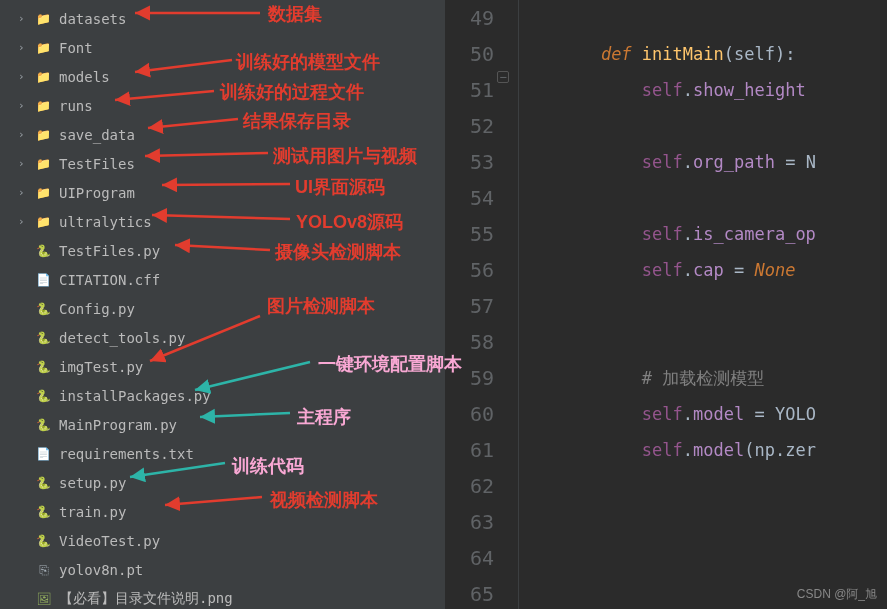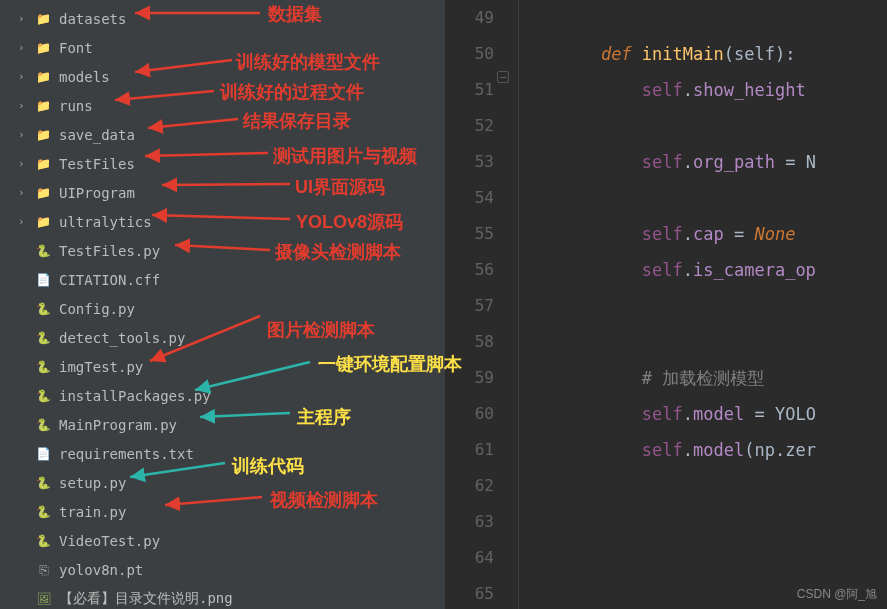--- a/index.html
+++ b/index.html
@@ -51,21 +51,21 @@
   .img-icon { color: #94b05f; }
   .tree-label { color: #bbbbbb; font-size: 14px; }
   .annotation {
     position: absolute;
     font-weight: bold;
     pointer-events: none;
     font-family: "Microsoft YaHei", sans-serif;
     font-size: 18px;
   }
   .ann-red { color: #e23c2e; }
-  .ann-teal { color: #fde047; }
+  .ann-teal { color: #f9a8d4; }
   .arrow {
     position: absolute;
     pointer-events: none;
   }
 
   .editor {
     flex: 1;
     height: 100%;
     background: #2b2b2b;
     display: flex;
@@ -75,21 +75,21 @@
     background: #2b2b2b;
     color: #606366;
     border-right: 1px solid #3c3f41;
     text-align: right;
     padding-right: 24px;
     padding-top: 0;
   }
   .gutter div {
     height: 36px;
     line-height: 36px;
-    font-size: 16px;
+    font-size: 20px;
   }
   .code {
     flex: 1;
     padding-top: 0;
     font-size: 17px;
   }
   .code-line {
     height: 36px;
     line-height: 36px;
     white-space: pre;
@@ -242,42 +242,42 @@
     <div>64</div>
     <div>65</div>
   </div>
   <div class="code" id="code-body">
       <div class="code-line">&nbsp;</div>
       <div class="code-line">        <span class="kw">def </span><span class="func">initMain</span>(self):</div>
       <div class="code-line">            <span class="self">self</span>.<span class="attr">show_height</span></div>
       <div class="code-line">&nbsp;</div>
       <div class="code-line">            <span class="self">self</span>.<span class="attr">org_path</span> = N</div>
       <div class="code-line">&nbsp;</div>
+      <div class="code-line">            <span class="self">self</span>.<span class="attr">is_camera_op</span></div>
       <div class="code-line">            <span class="self">self</span>.<span class="attr">cap</span> = <span class="kw">None</span></div>
-      <div class="code-line">            <span class="self">self</span>.<span class="attr">is_camera_op</span></div>
       <div class="code-line">&nbsp;</div>
       <div class="code-line">&nbsp;</div>
       <div class="code-line">            <span class="cmt"># 加载检测模型</span></div>
       <div class="code-line">            <span class="self">self</span>.<span class="attr">model</span> = YOLO</div>
       <div class="code-line">            <span class="self">self</span>.<span class="attr">model</span>(np.zer</div>
     </div>
 </div>
 
 <div class="fold">−</div>
 
 <div id="annotations">
     <div class="annotation ann-red" style="left: 268px; top: 2px;">数据集</div>
     <div class="annotation ann-red" style="left: 236px; top: 50px;">训练好的模型文件</div>
     <div class="annotation ann-red" style="left: 220px; top: 80px;">训练好的过程文件</div>
     <div class="annotation ann-red" style="left: 243px; top: 109px;">结果保存目录</div>
     <div class="annotation ann-red" style="left: 273px; top: 144px;">测试用图片与视频</div>
     <div class="annotation ann-red" style="left: 295px; top: 175px;">UI界面源码</div>
     <div class="annotation ann-red" style="left: 296px; top: 210px;">YOLOv8源码</div>
     <div class="annotation ann-red" style="left: 275px; top: 240px;">摄像头检测脚本</div>
-    <div class="annotation ann-red" style="left: 267px; top: 318px;">图片检测脚本</div>
+    <div class="annotation ann-red" style="left: 267px; top: 294px;">图片检测脚本</div>
     <div class="annotation ann-teal" style="left: 318px; top: 352px;">一键环境配置脚本</div>
     <div class="annotation ann-teal" style="left: 297px; top: 405px;">主程序</div>
     <div class="annotation ann-teal" style="left: 232px; top: 454px;">训练代码</div>
     <div class="annotation ann-red" style="left: 270px; top: 488px;">视频检测脚本</div>
   </div>
 
 <svg class="arrow" style="left:0;top:0" width="445" height="609">
   <defs>
     <marker id="ah-red" markerWidth="8" markerHeight="8" refX="6" refY="3" orient="auto">
       <path d="M0,0 L6,3 L0,6 Z" fill="#e23c2e"></path>

